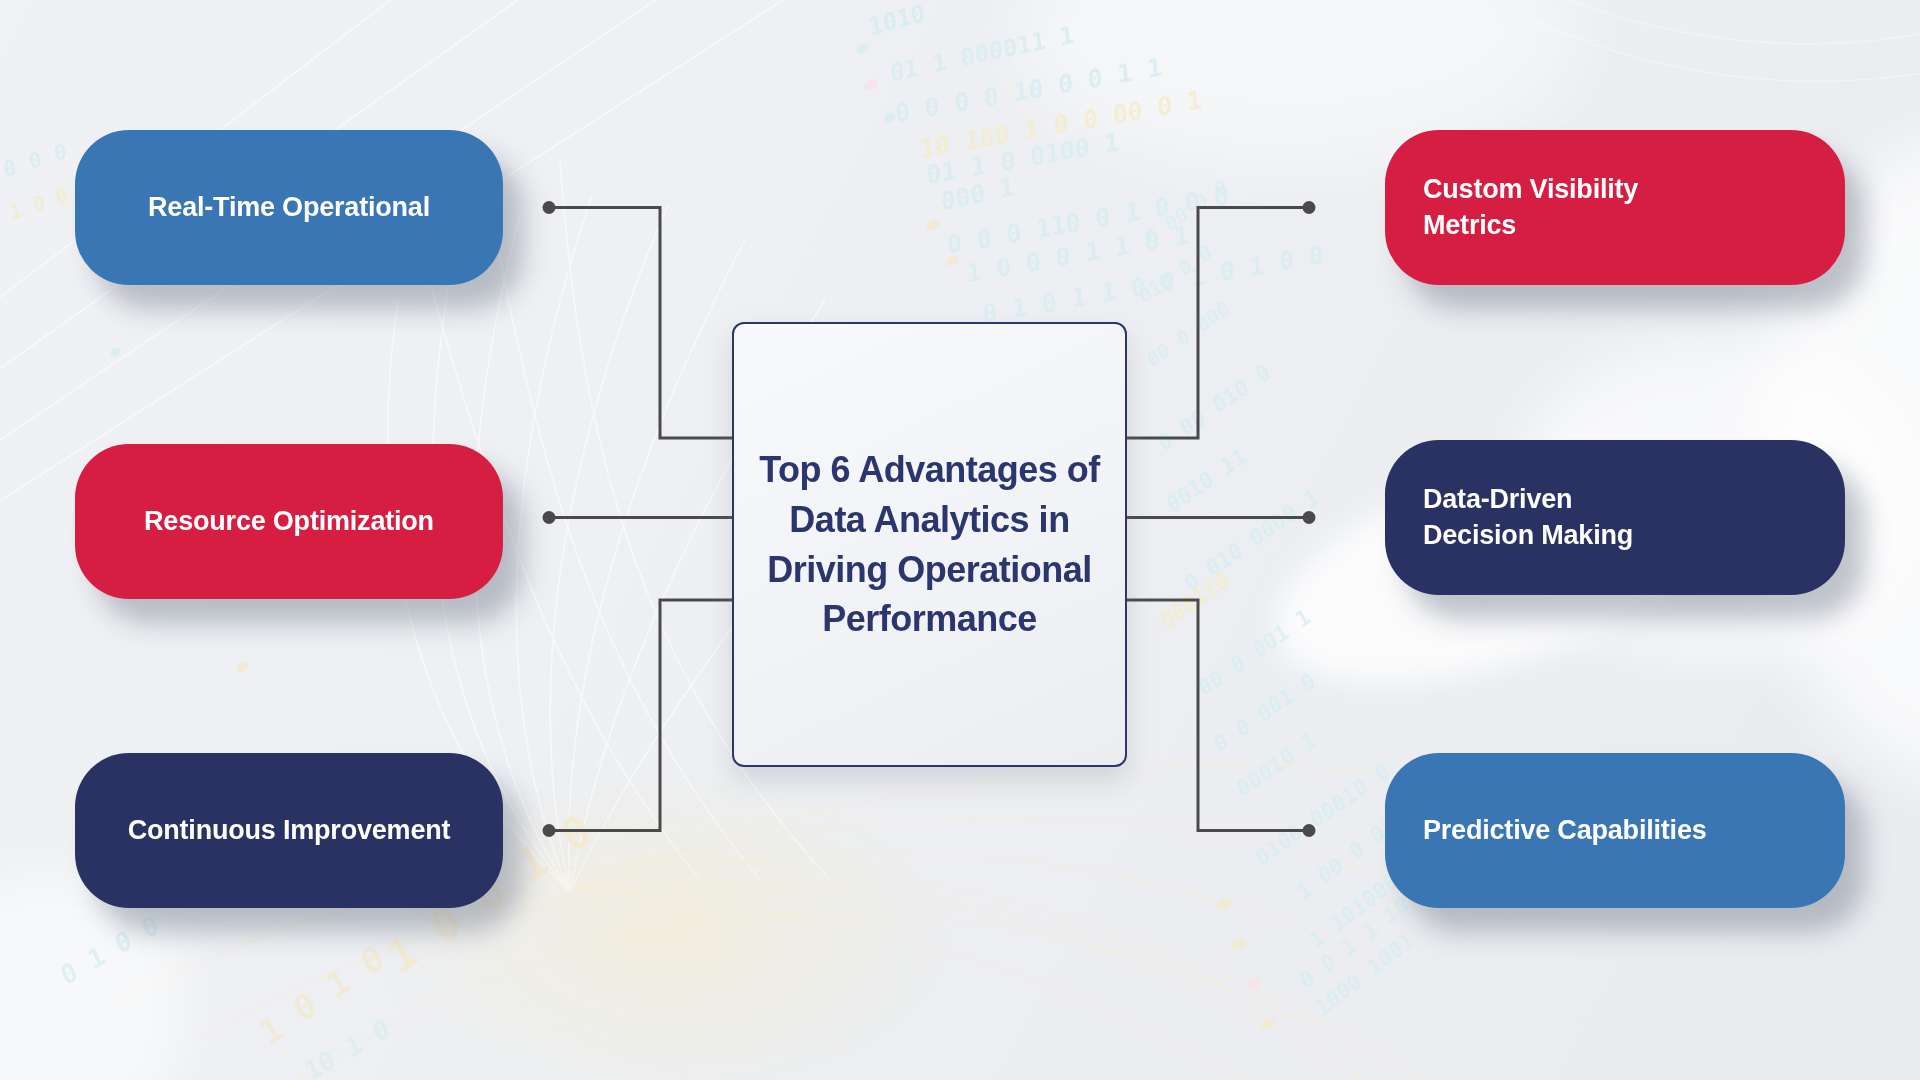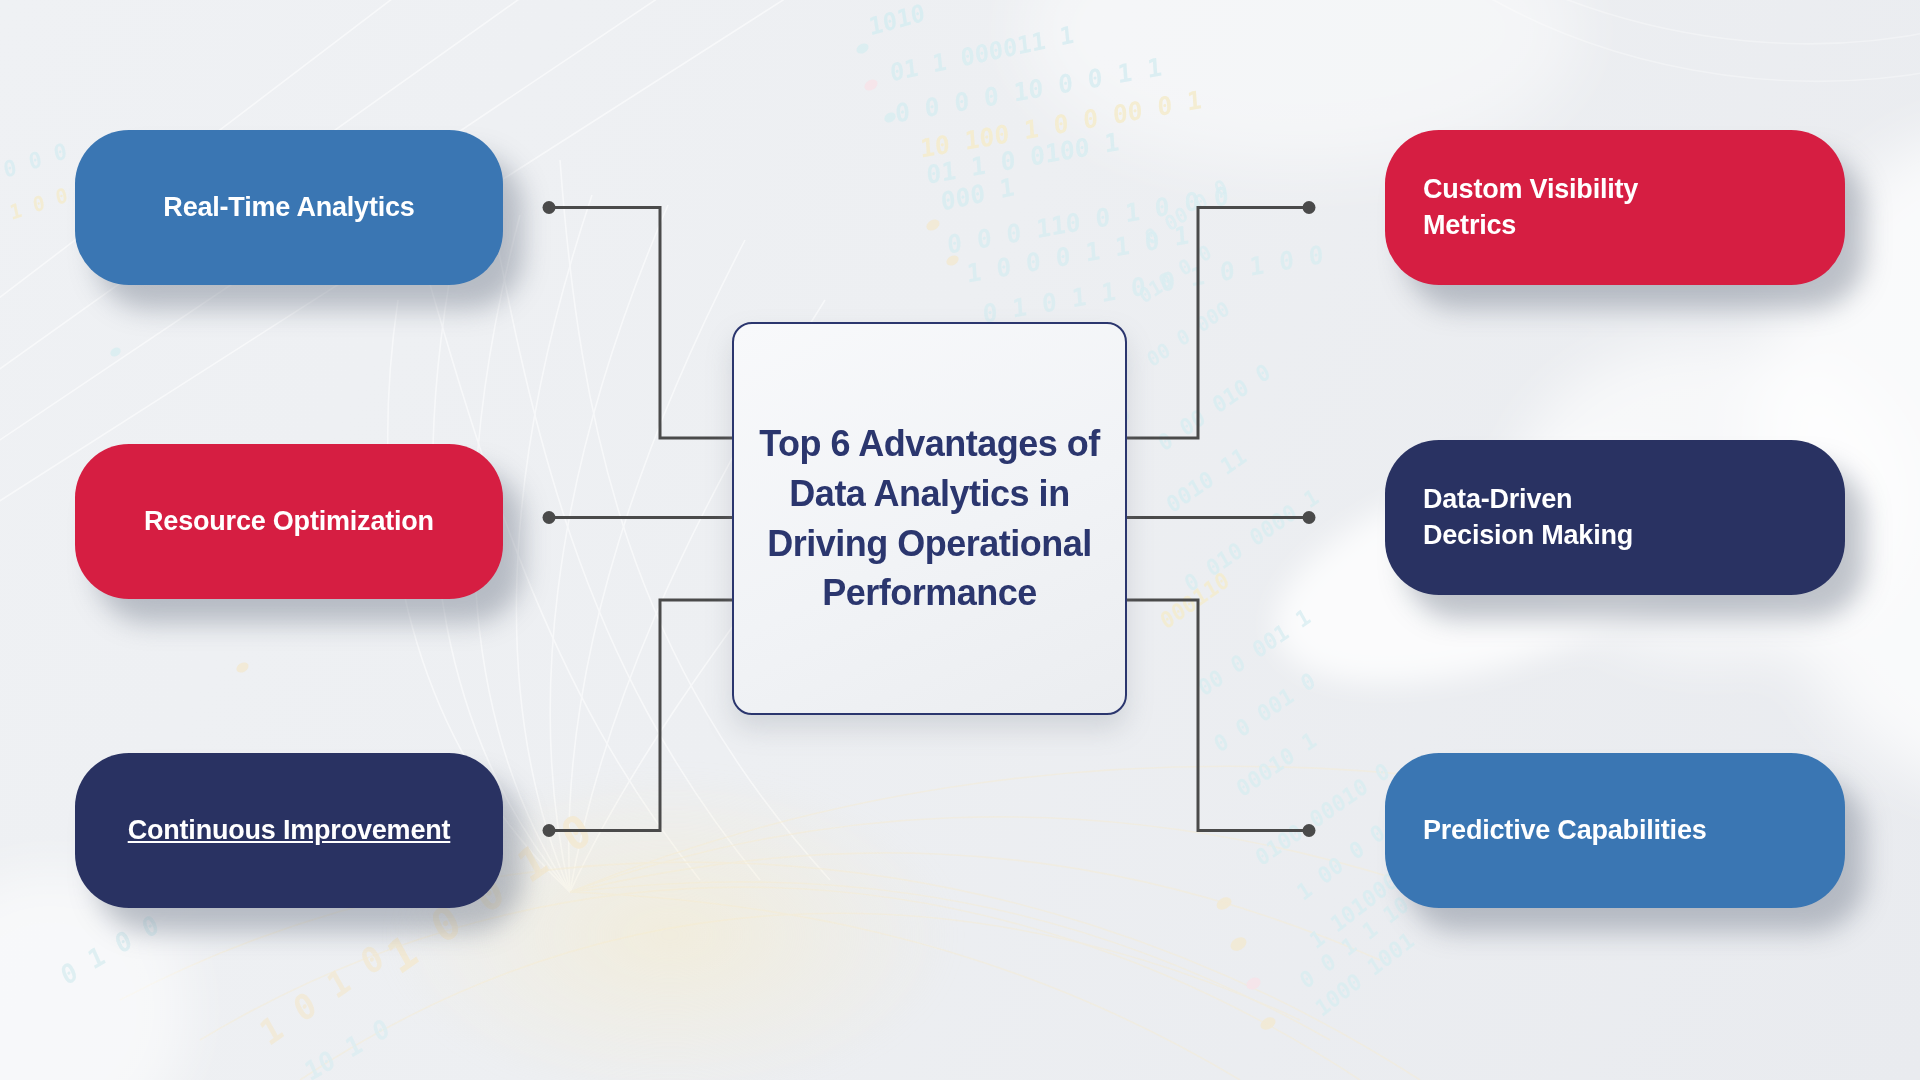--- a/index.html
+++ b/index.html
@@ -34,28 +34,28 @@
     box-shadow:20px 24px 26px rgba(116,125,140,.45);
     white-space:pre-line;
   }
   .node.blue{background:var(--blue);}
   .node.red{background:var(--red);}
   .node.navy{background:var(--navy);}
   .node.align-center{justify-content:center;text-align:center;padding:0 12px;}
   .node.align-left{justify-content:flex-start;text-align:left;padding-left:38px;padding-right:18px;}
   .pos-l0{left:75px;top:130px;}
   .pos-l1{left:75px;top:444px;}
-  .pos-l2{left:75px;top:753px;text-decoration:underline;}
+  .pos-l2{left:75px;top:753px;}
   .pos-r0{left:1385px;top:130px;}
   .pos-r1{left:1385px;top:440px;}
   .pos-r2{left:1385px;top:753px;}
   
   .center-box{
-    position:absolute;left:732px;top:322px;width:395px;height:393px;
-    border-radius:20px;border:2px solid var(--center_border);
+    position:absolute;left:732px;top:322px;width:395px;height:445px;
+    border-radius:12px;border:2px solid var(--center_border);
     background:linear-gradient(155deg,#f8f9fb 0%,#f1f3f6 55%,#ecee f1 100%);
     background:linear-gradient(155deg,#f8f9fb 0%,#f1f3f6 55%,#ebedf0 100%);
     display:flex;align-items:center;justify-content:center;
     box-shadow:0 14px 26px rgba(130,138,152,.25);
     box-sizing:border-box;
   }
   .center-title{
     color:var(--title_text);font-weight:bold;font-size:36px;line-height:1.38;
     letter-spacing:-0.5px;text-align:center;white-space:pre-line;padding:0 10px;
   }
@@ -163,21 +163,21 @@
     <path d="M1309 830.5 H1198 V600 H1127"></path>
     <circle cx="549" cy="207.5" r="6.5"></circle>
     <circle cx="549" cy="517.5" r="6.5"></circle>
     <circle cx="549" cy="830.5" r="6.5"></circle>
     <circle cx="1309" cy="207.5" r="6.5"></circle>
     <circle cx="1309" cy="517.5" r="6.5"></circle>
     <circle cx="1309" cy="830.5" r="6.5"></circle>
   </svg>
 
   <div class="node blue align-center pos-l0">
-    <span>Real-Time Analytics</span>
+    <span>Real-Time Operational</span>
   </div>
   <div class="node red align-center pos-l1">
     <span>Resource Optimization</span>
   </div>
   <div class="node navy align-center pos-l2">
     <span>Continuous Improvement</span>
   </div>
 
   <div class="node red align-left pos-r0">
     <span>Custom Visibility

